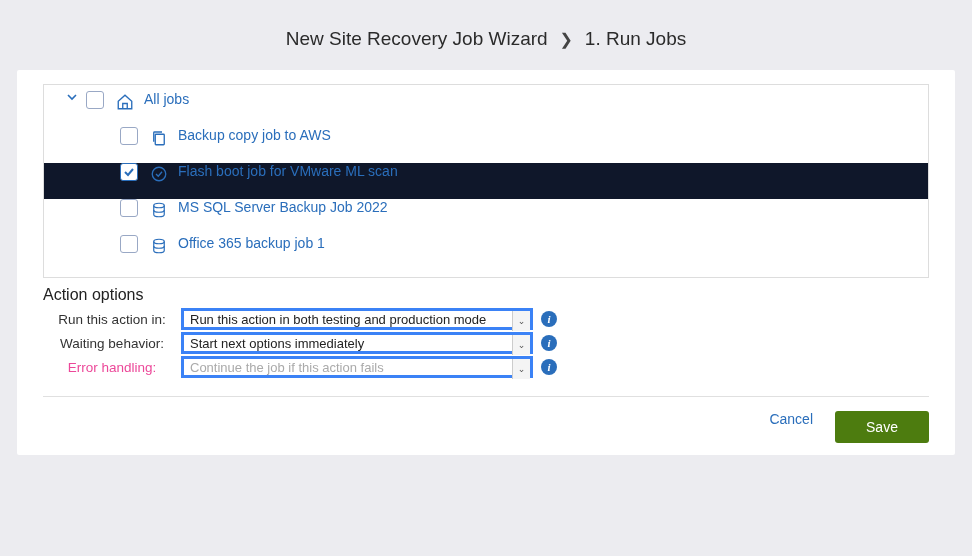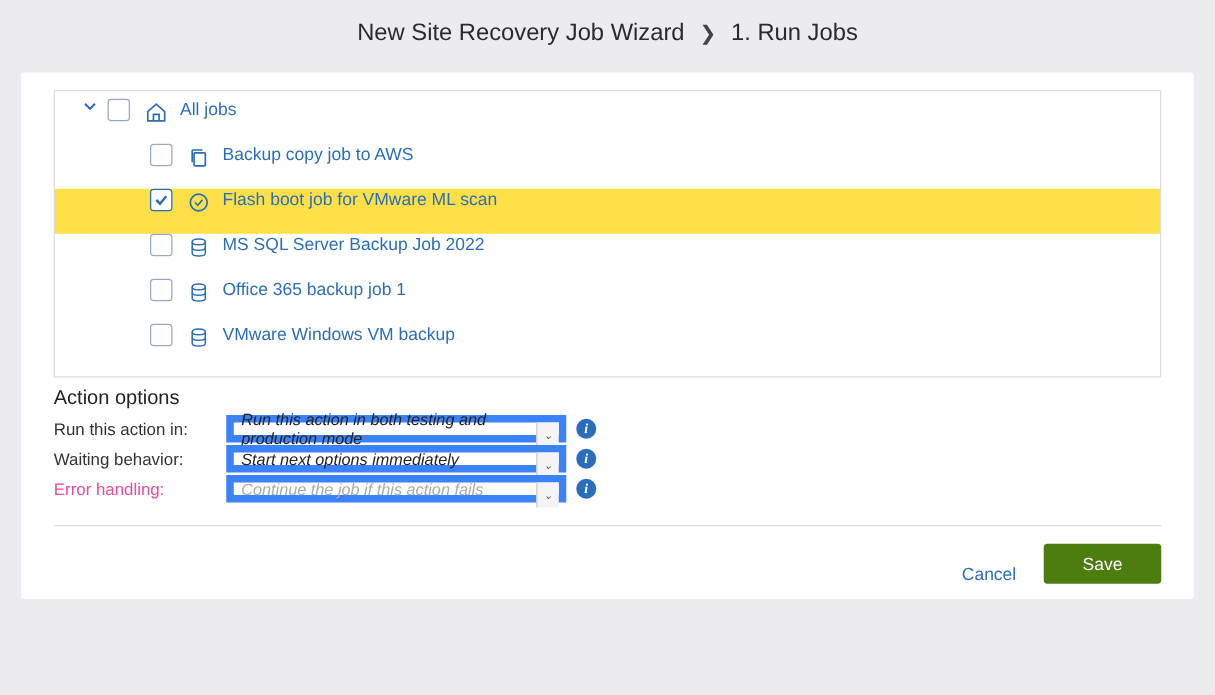--- a/index.html
+++ b/index.html
@@ -6,21 +6,21 @@
   body {
     background: #ececf0;
     font-family: -apple-system, BlinkMacSystemFont, "Segoe UI", Arial, sans-serif;
     font-size: 14px;
     color: #333;
     width: 972px;
     height: 556px;
     overflow: hidden;
   }
   .header {
-    padding: 16px 0 20px 0;
+    padding: 28px 0 20px 0;
     text-align: center;
   }
   .header-title {
     font-size: 19px;
     color: #2b2b2b;
     font-weight: 400;
   }
   .header-step {
     font-size: 19px;
     color: #2b2b2b;
@@ -42,21 +42,21 @@
     margin: 0 26px 6px 26px;
     padding: 6px 0;
   }
   .tree-row {
     display: flex;
     height: 36px;
     padding-left: 18px;
     color: #2a6ebb;
   }
   .tree-row.selected {
-    background: #fde047;
+    background: #0f172a;
   }
   .tree-row.child {
     padding-left: 72px;
   }
   .chevron {
     width: 20px;
     display: flex;
     justify-content: center;
     color: #2a6ebb;
   }
@@ -96,36 +96,36 @@
   }
   .option-row {
     display: flex;
     align-items: center;
     margin: 2px 0 2px 26px;
   }
   .option-label {
     width: 138px;
     font-size: 13.5px;
     color: #333;
+    text-align: center;
   }
   .option-label.disabled {
     color: #ec4899;
   }
   .select {
-    width: 272px;
+    width: 352px;
     height: 22px;
-    border: 6px solid #3b82f6;
+    border: 3px solid #3b82f6;
     background: #fff;
     display: flex;
     align-items: center;
     padding: 0 4px 0 6px;
     font-size: 13px;
     color: #222;
     position: relative;
-    font-style: italic;
   }
   .select.disabled {
     color: #aaa;
   }
   .select-arrow {
     width: 18px;
     height: 20px;
     border-left: 1px solid #ccc;
     display: flex;
     align-items: center;
@@ -152,21 +152,21 @@
     font-family: Georgia, serif;
     font-style: italic;
   }
   .divider {
     border-top: 1px solid #e0e0e0;
     margin: 18px 26px 0 26px;
   }
   .footer {
     display: flex;
     justify-content: flex-end;
-    align-items: flex-end;
+    align-items: flex-start;
     padding: 14px 26px 0 26px;
     gap: 22px;
   }
   .btn-cancel {
     color: #2a6ebb;
     font-size: 14px;
     cursor: pointer;
     font-weight: 500;
   }
   .btn-save {
@@ -250,31 +250,20 @@
           <span class="checkbox"></span>
           <span class="job-icon">
             <svg width="18" height="18" viewBox="0 0 24 24" fill="none" stroke="#2a6ebb" stroke-width="1.6">
               <ellipse cx="12" cy="6" rx="7" ry="3"></ellipse>
               <path d="M5 6 V18 a7 3 0 0 0 14 0 V6"></path>
               <path d="M5 12 a7 3 0 0 0 14 0"></path>
             </svg>
           </span>
           <span class="job-label">Office 365 backup job 1</span>
         </div>
-        <div class="tree-row child">
-          <span class="checkbox"></span>
-          <span class="job-icon">
-            <svg width="18" height="18" viewBox="0 0 24 24" fill="none" stroke="#2a6ebb" stroke-width="1.6">
-              <ellipse cx="12" cy="6" rx="7" ry="3"></ellipse>
-              <path d="M5 6 V18 a7 3 0 0 0 14 0 V6"></path>
-              <path d="M5 12 a7 3 0 0 0 14 0"></path>
-            </svg>
-          </span>
-          <span class="job-label">VMware Windows VM backup</span>
-        </div>
       </div>
 
   </div>
 
   <div class="section-label">Action options</div>
 
   <div class="option-row">
     <div class="option-label">Run this action in:</div>
     <div class="select">
       <span>Run this action in both testing and production mode</span>

